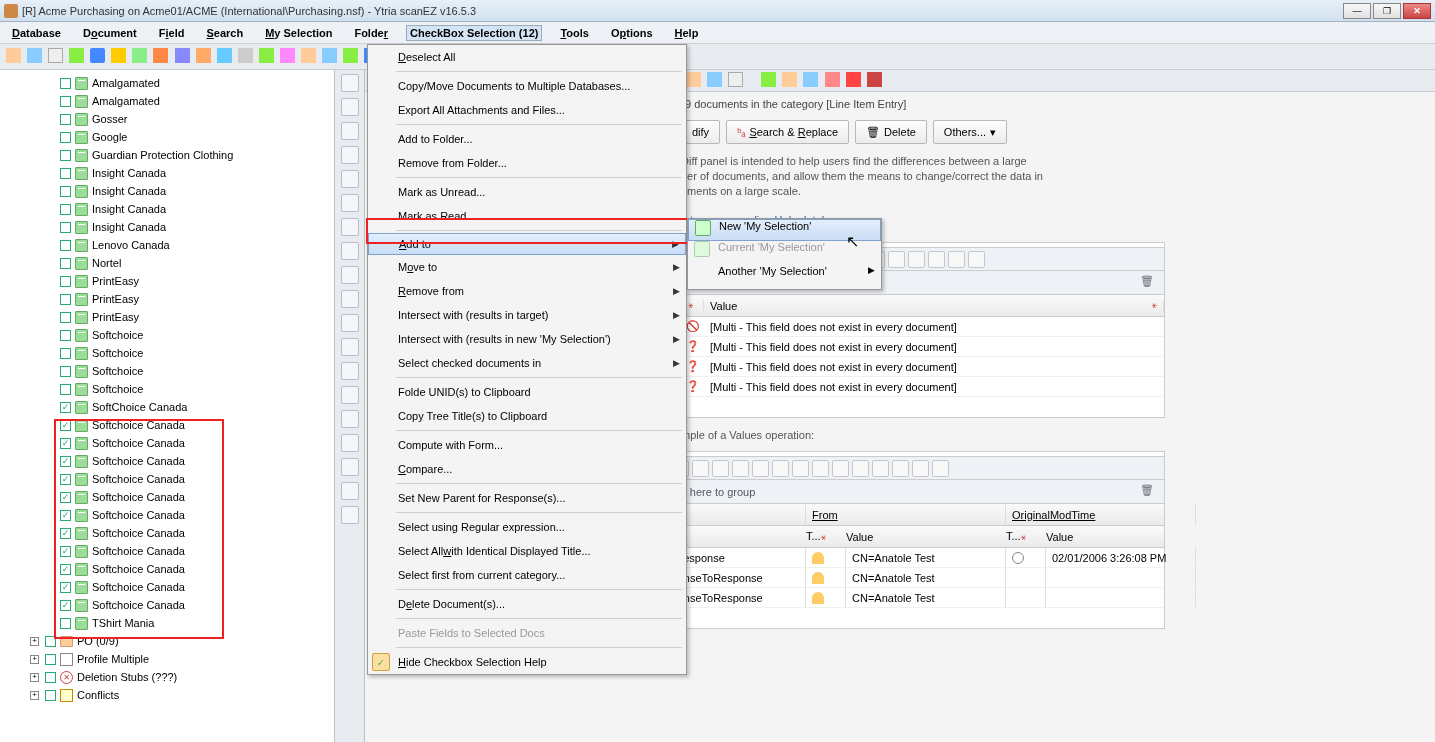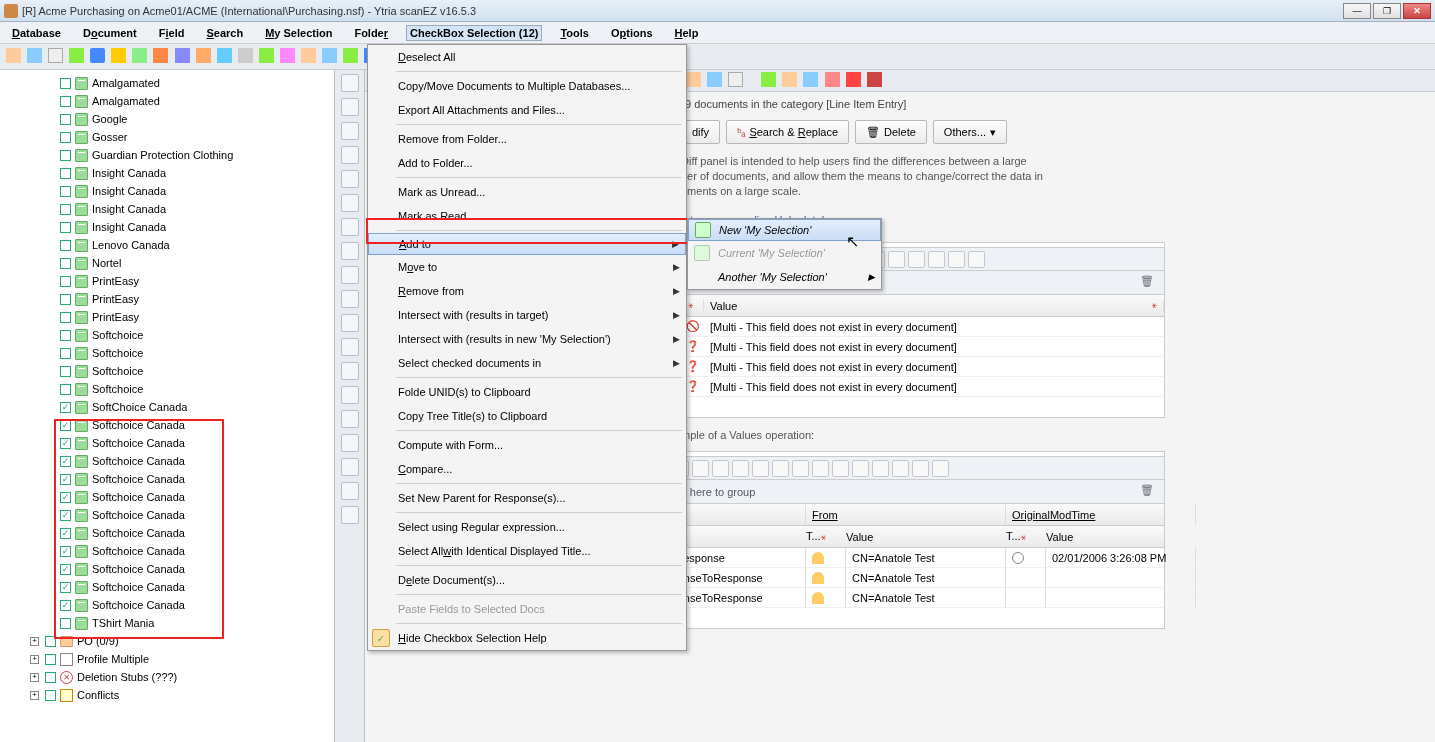--- a/index.html
+++ b/index.html
@@ -79,21 +79,21 @@
 .ctx-menu .ci.hl { background: linear-gradient(#e3eefb, #c9ddf5); border: 1px solid #7da2ce; height: 22px; }
 .ctx-menu .sep { height: 1px; background: #d0d0d0; margin: 2px 4px 2px 28px; }
 .ctx-menu .arrow { position: absolute; right: 6px; font-size: 9px; color: #333; }
 .ctx-menu .ci .u { text-decoration: underline; }
 .ctx-menu .check { position: absolute; left: 4px; width: 18px; height: 18px; background: #fadfa3; border: 1px solid #d0a040; border-radius: 2px; display: flex; align-items: center; justify-content: center; font-size: 10px; color: #7a5; }
 
 .red-box2 { position: absolute; border: 2px solid #e22; pointer-events: none; z-index: 101; }
 
 
 .sub-menu { position: absolute; top: 218px; left: 687px; width: 195px; background: #f4f4f4; border: 1px solid #979797; box-shadow: 2px 2px 4px rgba(0,0,0,0.25); z-index: 102; }
-.sub-menu .ci { height: 24px; display: flex; align-items: center; padding-left: 30px; padding-right: 9px; position: relative; cursor: default; font-style: italic; }
+.sub-menu .ci { height: 24px; display: flex; padding-left: 30px; padding-right: 9px; position: relative; cursor: default; }
 .sub-menu .ci.hl { background: linear-gradient(#e3eefb, #c9ddf5); border: 1px solid #7da2ce; height: 22px; }
 .sub-menu .ci.disabled { color: #999; }
 .sub-menu .arrow { position: absolute; right: 6px; font-size: 9px; }
 .sub-menu .ico { position: absolute; left: 6px; width: 16px; height: 16px; border: 1px solid #6a6; background: #cfc; border-radius: 2px; }
 .cursor { position: absolute; top: 232px; left: 846px; z-index: 200; font-size: 16px; color: #000; pointer-events: none; }
 
 .smallicons span { display:inline-block; width: 15px; height: 15px; margin-right: 3px; }
 </style>
 </head>
 <body>
@@ -153,26 +153,26 @@
           <span>Amalgamated</span>
         </div>
         <div class="tree-item">
           <span class="chk"></span>
           <span class="fic"></span>
           <span>Amalgamated</span>
         </div>
         <div class="tree-item">
           <span class="chk"></span>
           <span class="fic"></span>
+          <span>Gosser</span>
+        </div>
+        <div class="tree-item">
+          <span class="chk"></span>
+          <span class="fic"></span>
           <span>Google</span>
-        </div>
-        <div class="tree-item">
-          <span class="chk"></span>
-          <span class="fic"></span>
-          <span>Gosser</span>
         </div>
         <div class="tree-item">
           <span class="chk"></span>
           <span class="fic"></span>
           <span>Guardian Protection Clothing</span>
         </div>
         <div class="tree-item">
           <span class="chk"></span>
           <span class="fic"></span>
           <span>Insight Canada</span>
@@ -535,22 +535,22 @@
     </div>
   </div>
 </div>
 
 <div class="ctx-menu">
   <div class="ci"><span class="u">D</span>eselect All</div>
   <div class="sep"></div>
   <div class="ci">Copy/Move Documents to Multiple Databases...</div>
   <div class="ci">Export All Attachments and Files...</div>
   <div class="sep"></div>
+  <div class="ci">Add to Folder...</div>
   <div class="ci">Remove from Folder...</div>
-  <div class="ci">Add to Folder...</div>
   <div class="sep"></div>
   <div class="ci">Mark as Unread...</div>
   <div class="ci">Mark as Read...</div>
   <div class="sep"></div>
   <div class="ci hl">
       <span><span class="u">A</span>dd to</span>
       <span class="arrow">▶</span>
     </div>
   <div class="ci">
       <span>M<span class="u">o</span>ve to</span>
@@ -576,20 +576,21 @@
   <div class="ci">Folde UNID(s) to Clipboard</div>
   <div class="ci">Copy Tree Title(s) to Clipboard</div>
   <div class="sep"></div>
   <div class="ci">Compute with Form...</div>
   <div class="ci"><span class="u">C</span>ompare...</div>
   <div class="sep"></div>
   <div class="ci">Set New Parent for Response(s)...</div>
   <div class="sep"></div>
   <div class="ci">Select using Regular expression...</div>
   <div class="ci">Select All <span class="u">w</span>ith Identical Displayed Title...</div>
+  <div class="ci">Select first from current category...</div>
   <div class="sep"></div>
   <div class="ci">D<span class="u">e</span>lete Document(s)...</div>
   <div class="sep"></div>
   <div class="ci disabled">Paste Fields to Selected Docs</div>
   <div class="sep"></div>
   <div class="ci"><span class="check">✓</span><span class="u">H</span>ide Checkbox Selection Help</div>
 </div>
 
 <div class="red-box2" style="top:218px; left:366px; width:516px; height:26px;"></div>
 

